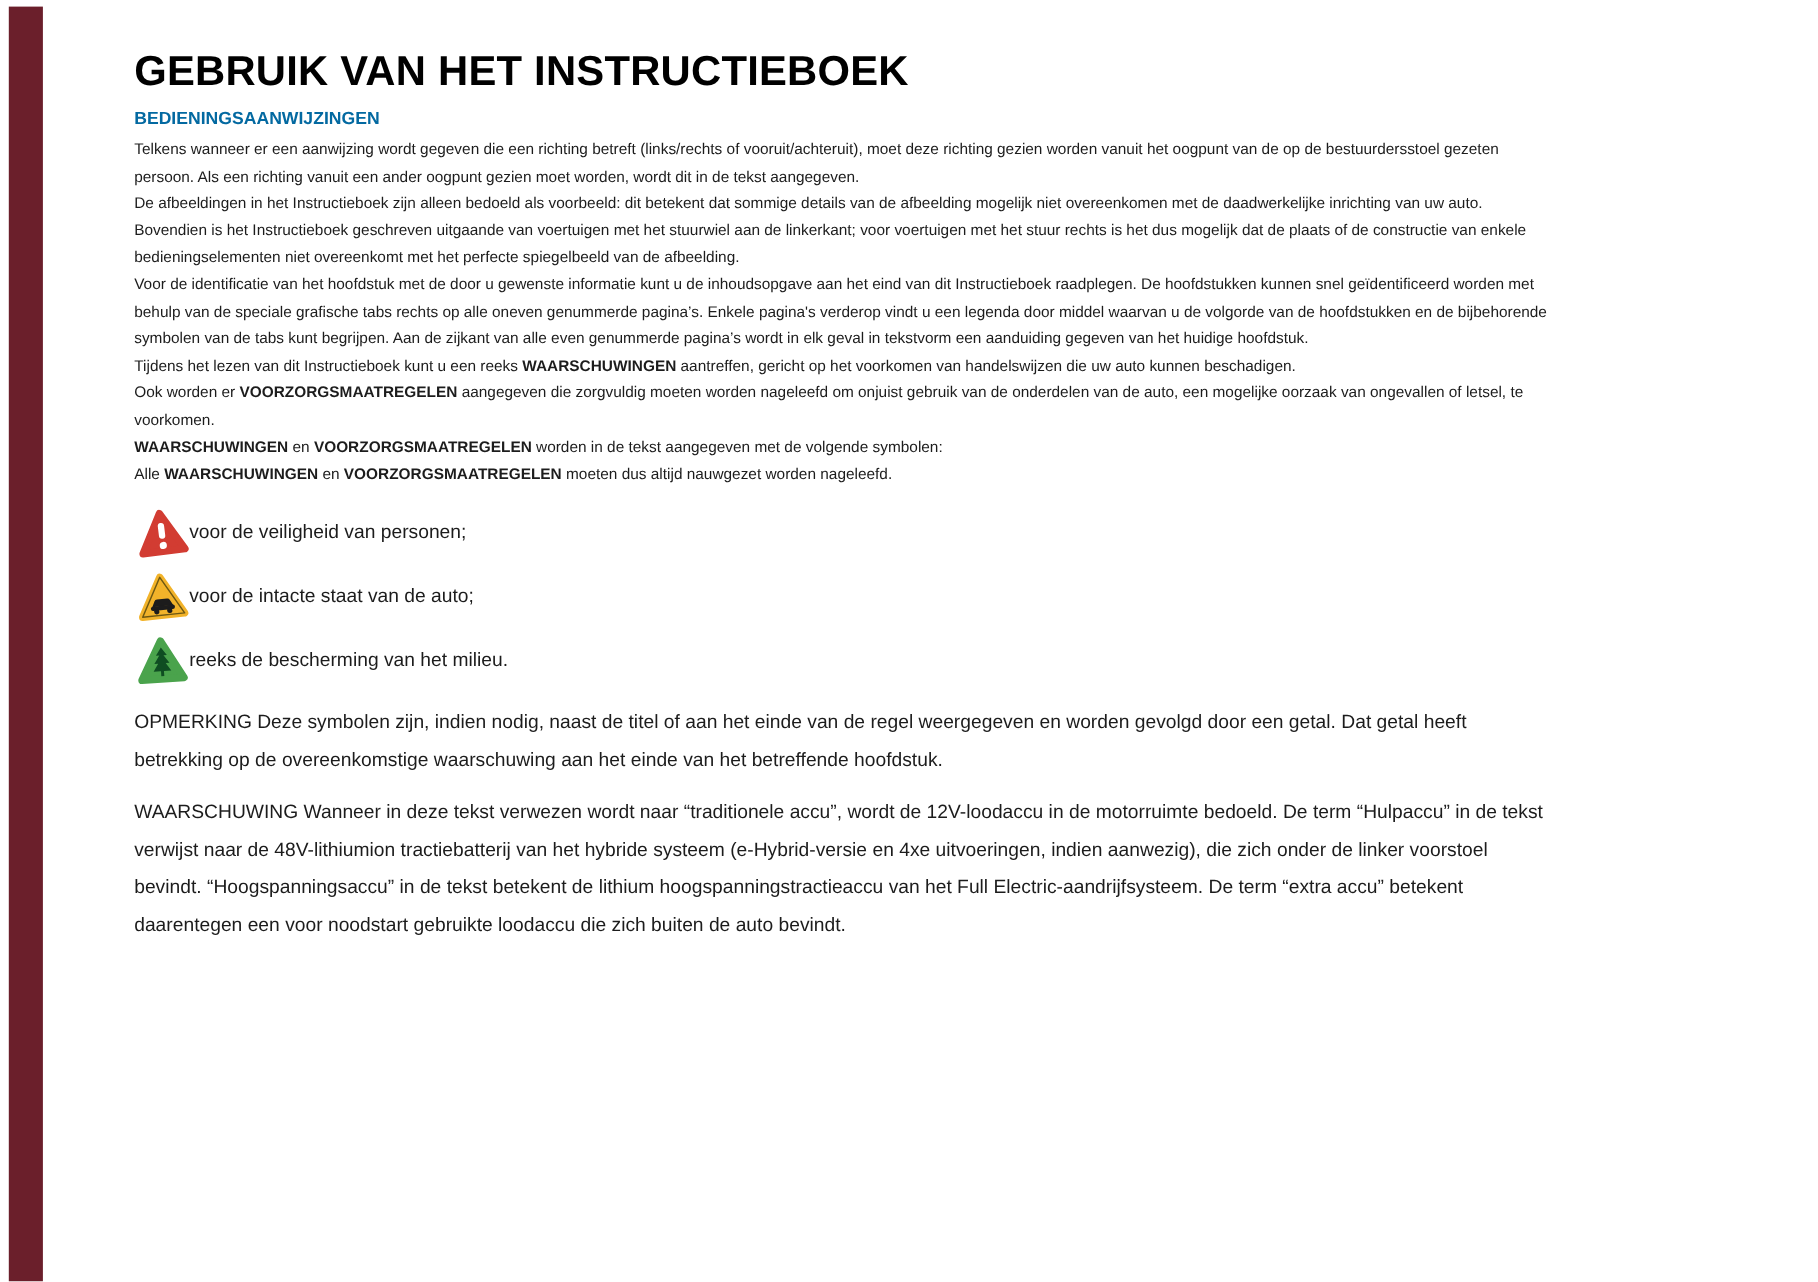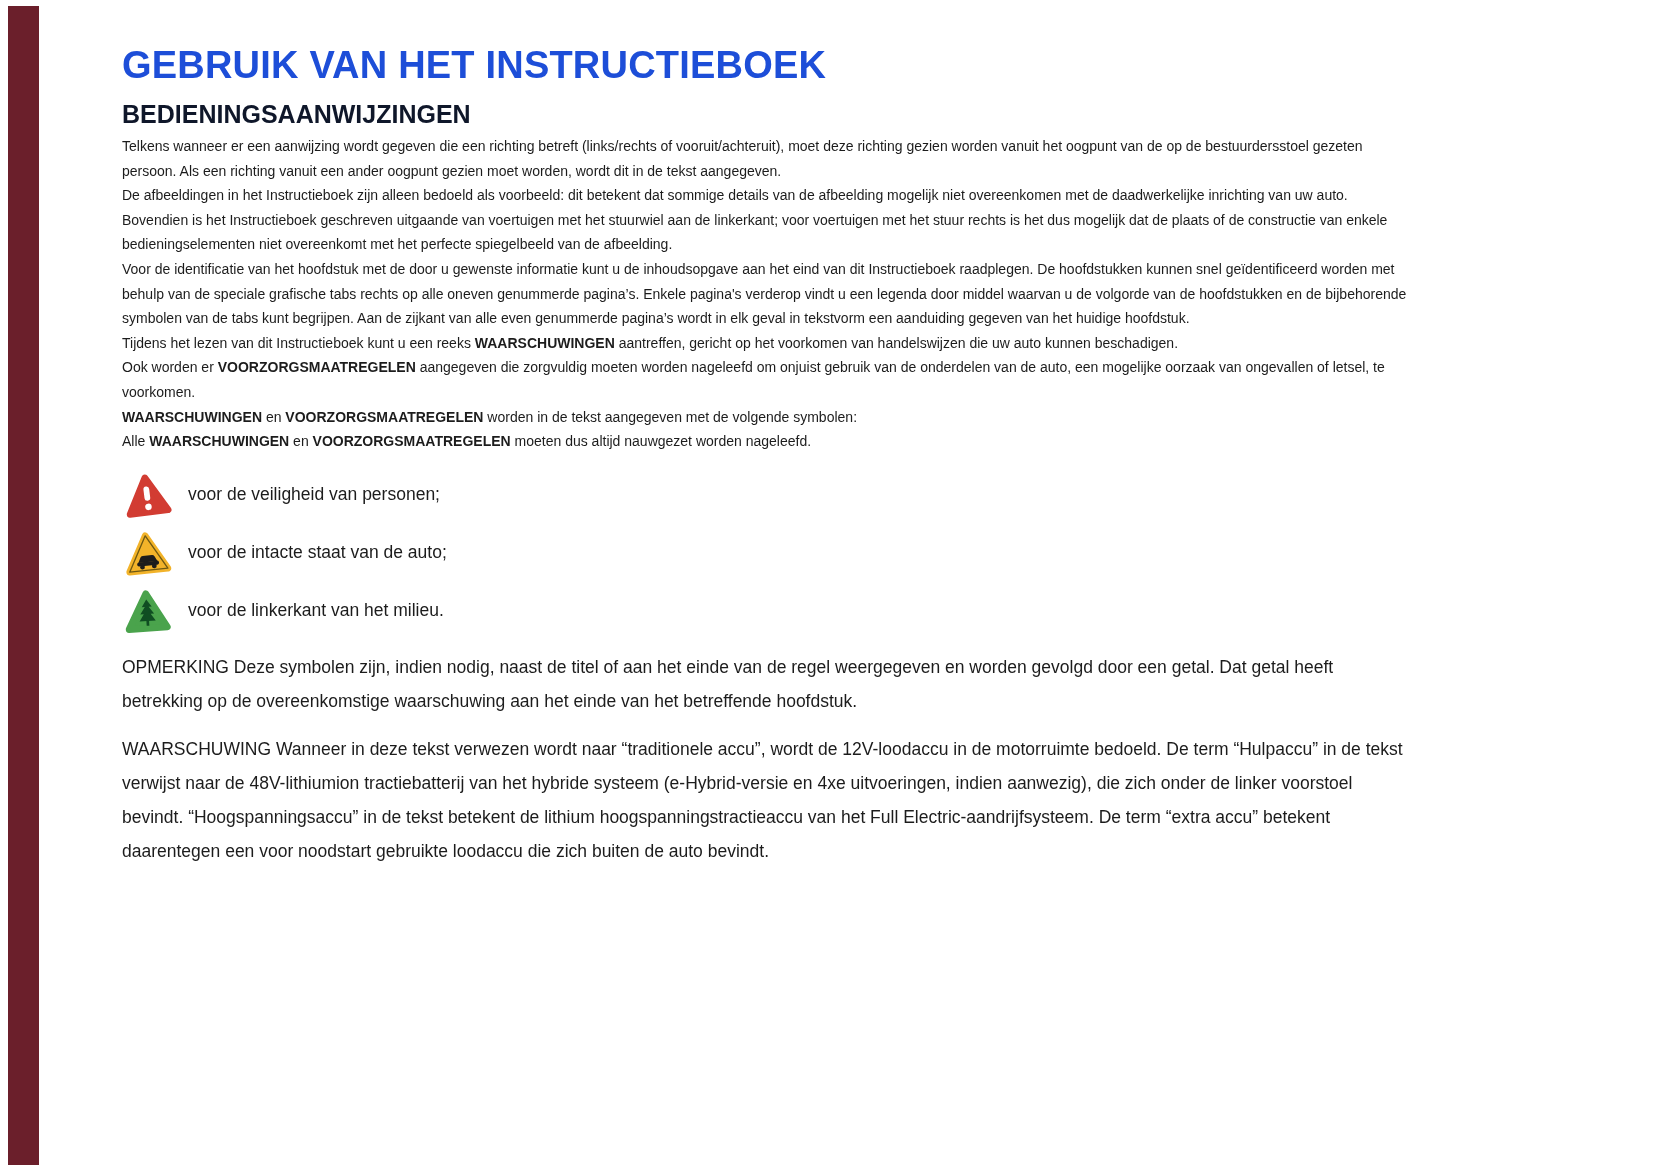--- a/index.html
+++ b/index.html
@@ -20,43 +20,42 @@
   main.content {
     position: absolute;
     left: 122px; top: 44px;
     width: 1294px;
   }
   h1.page-title {
     font-size: 38px;
     font-weight: bold;
     letter-spacing: 0.2px;
     margin: 0 0 13px 0;
-    color: #1d4ed8;
+    color: #000000;
   }
   h2.section-heading {
-    font-size: 25px;
+    font-size: 16px;
     font-weight: bold;
     margin: 5px 0 5px 0;
-    color: #0f172a;
+    color: #0369a1;
   }
   p.body-par {
     margin: 0;
     font-size: 14px;
     line-height: 24.6px;
   }
   p.body-par b { font-weight: bold; }
   .symbols {
     list-style: none;
     margin: 16px 0 8px 0;
     padding: 0;
   }
   .symbols li {
     display: flex;
     align-items: center;
-    gap: 16px;
     height: 50px;
     margin: 8px 0;
   }
   .symbols .sym { width: 50px; display: flex; justify-content: center; }
   .symbols .sym svg { display: block; }
   .sym-label { font-size: 17.5px; }
   p.note-par {
     margin: 14px 0 0 0;
     font-size: 17.5px;
     line-height: 34px;
@@ -108,20 +107,20 @@
         <span class="sym-label">voor de intacte staat van de auto;</span>
       </li>
       <li>
         <span class="sym">
           <svg width="46" height="50" viewBox="0 0 48 48" style="transform:rotate(-4deg)">
             <polygon points="24,6 44,42 4,42" stroke-width="7" stroke-linejoin="round" fill="#4aa34c" stroke="#4aa34c"></polygon>
             <path d="M24 12 l5.2 7.6 h-3.2 l5.2 7.6 h-3.6 l4.8 7.3 h-16.8 l4.8 -7.3 h-3.6 l5.2 -7.6 h-3.2 z" fill="#0f4d22"></path>
             <rect x="22.6" y="34.2" width="2.8" height="5.2" fill="#0f4d22"></rect>
           </svg>
         </span>
-        <span class="sym-label">voor de linkerkant van het milieu.</span>
+        <span class="sym-label">reeks de bescherming van het milieu.</span>
       </li>
     </ul>
 
     <p class="note-par">OPMERKING Deze symbolen zijn, indien nodig, naast de titel of aan het einde van de regel weergegeven en worden gevolgd door een getal. Dat getal heeft betrekking op de overeenkomstige waarschuwing aan het einde van het betreffende hoofdstuk.</p>
     <p class="note-par">WAARSCHUWING Wanneer in deze tekst verwezen wordt naar “traditionele accu”, wordt de 12V-loodaccu in de motorruimte bedoeld. De term “Hulpaccu” in de tekst verwijst naar de 48V-lithiumion tractiebatterij van het hybride systeem (e-Hybrid-versie en 4xe uitvoeringen, indien aanwezig), die zich onder de linker voorstoel bevindt. “Hoogspanningsaccu” in de tekst betekent de lithium hoogspanningstractieaccu van het Full Electric-aandrijfsysteem. De term “extra accu” betekent daarentegen een voor noodstart gebruikte loodaccu die zich buiten de auto bevindt.</p>
   </section>
 </main>
 
 </body></html>

